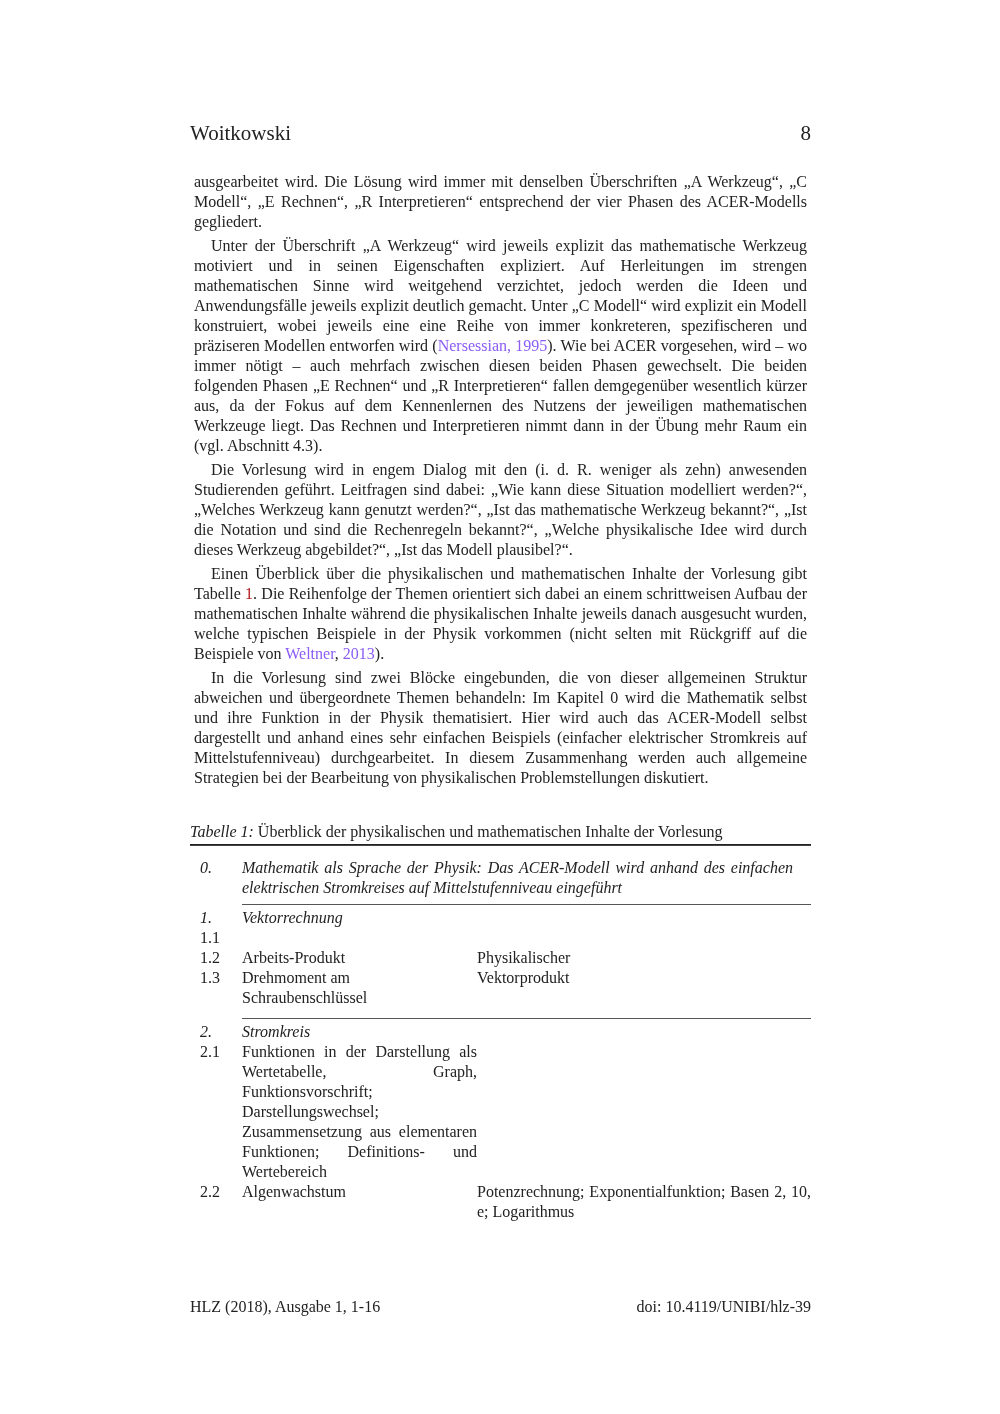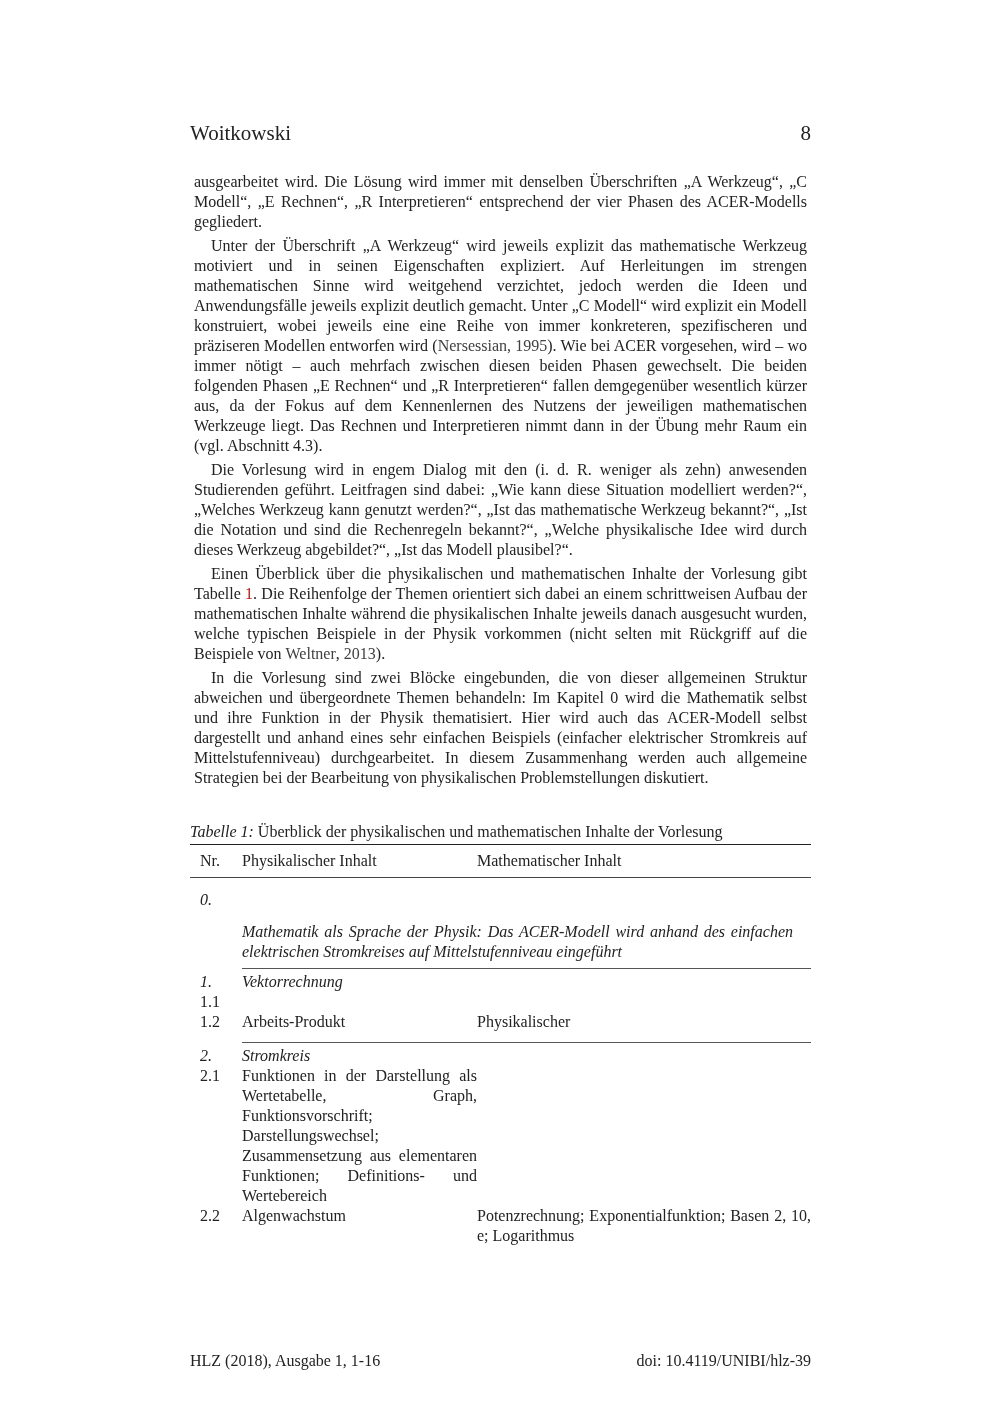--- a/index.html
+++ b/index.html
@@ -5,39 +5,39 @@
   html, body { margin: 0; padding: 0; background: #ffffff; }
   body { width: 1000px; height: 1414px; position: relative; overflow: hidden;
          font-family: "Liberation Serif", "DejaVu Serif", serif; color: #222; }
   .page { position: absolute; left: 190px; top: 0; width: 621px; }
   .running-head { position: absolute; top: 121px; left: 0; width: 621px; font-size: 21px;
                   display: flex; justify-content: space-between; }
   .body-text { position: absolute; top: 168px; left: 0; width: 621px; font-size: 16px;
                line-height: 20px; text-align: justify; }
   .body-text p { margin: 4px; text-indent: 17px; hyphens: auto; }
   .body-text p.first { text-indent: 0; }
-  .cite { color: #404040; font-family: Liberation Serif, serif; }
+  .cite { color: #8b5cf6; }
   .ref { color: #b01818; }
   .table-wrap { position: absolute; top: 822px; left: 0; width: 621px; font-size: 16px; line-height: 20px; }
   .caption { margin: 0 0 2px 0; white-space: nowrap; }
   .caption i { font-style: italic; }
   .rule-top { border-top: 1.6px solid #222; }
   .rule-mid { border-top: 1px solid #444; }
   .rule-part { border-top: 1px solid #555; margin-left: 52px; }
   .trow { display: grid; grid-template-columns: 52px 235px 1fr; }
   .trow .c1 { padding-left: 10px; }
   .trow .c3 { text-align: justify; }
   .hdr { padding: 6px 0 6px 0; }
   .sec0 { display: grid; grid-template-columns: 52px 1fr; padding: 12px 0 6px 0; font-style: italic; }
   .sec0 .c1 { padding-left: 10px; }
-  .sec0 .c2 { padding-right: 18px; text-align: justify; margin-top: 32px; }
+  .sec0 .c2 { padding-right: 18px; text-align: justify; }
   .part { padding-top: 3px; }
   .ital { font-style: italic; }
   .gap { height: 10px; }
-  .footer { position: absolute; top: 1352px; left: 0; width: 621px; font-size: 16px;
+  .footer { position: absolute; top: 1298px; left: 0; width: 621px; font-size: 16px;
             display: flex; justify-content: space-between; }
 </style>
 </head>
 <body>
 
 <div class="page">
 
   <div class="running-head">
     <span>Woitkowski</span>
     <span>8</span>
@@ -47,25 +47,20 @@
     <p class="first">ausgearbeitet wird. Die Lösung wird immer mit denselben Überschriften „A Werkzeug“, „C Modell“, „E Rechnen“, „R Interpretieren“ entsprechend der vier Phasen des ACER-Modells gegliedert.</p>
     <p><span>Unter der Überschrift „A Werkzeug“ wird jeweils explizit das mathematische Werkzeug motiviert und in seinen Eigenschaften expliziert. Auf Herleitungen im strengen mathematischen Sinne wird weitgehend verzichtet, jedoch werden die Ideen und Anwendungsfälle jeweils explizit deutlich gemacht. Unter „C Modell“ wird explizit ein Modell konstruiert, wobei jeweils eine eine Reihe von immer konkreteren, spezifischeren und präziseren Modellen entworfen wird (</span><a class="cite">Nersessian, 1995</a><span>). Wie bei ACER vorgesehen, wird – wo immer nötigt – auch mehrfach zwischen diesen beiden Phasen gewechselt. Die beiden folgenden Phasen „E Rechnen“ und „R Interpretieren“ fallen demgegenüber wesentlich kürzer aus, da der Fokus auf dem Kennenlernen des Nutzens der jeweiligen mathematischen Werkzeuge liegt. Das Rechnen und Interpretieren nimmt dann in der Übung mehr Raum ein (vgl. Abschnitt 4.3).</span></p>
     <p>Die Vorlesung wird in engem Dialog mit den (i. d. R. weniger als zehn) anwesenden Studierenden geführt. Leitfragen sind dabei: „Wie kann diese Situation modelliert werden?“, „Welches Werkzeug kann genutzt werden?“, „Ist das mathematische Werkzeug bekannt?“, „Ist die Notation und sind die Rechenregeln bekannt?“, „Welche physikalische Idee wird durch dieses Werkzeug abgebildet?“, „Ist das Modell plausibel?“.</p>
     <p><span>Einen Überblick über die physikalischen und mathematischen Inhalte der Vorlesung gibt Tabelle </span><a class="ref">1</a><span>. Die Reihenfolge der Themen orientiert sich dabei an einem schrittweisen Aufbau der mathematischen Inhalte während die physikalischen Inhalte jeweils danach ausgesucht wurden, welche typischen Beispiele in der Physik vorkommen (nicht selten mit Rückgriff auf die Beispiele von </span><a class="cite">Weltner</a><span>, </span><a class="cite">2013</a><span>).</span></p>
     <p>In die Vorlesung sind zwei Blöcke eingebunden, die von dieser allgemeinen Struktur abweichen und übergeordnete Themen behandeln: Im Kapitel 0 wird die Mathematik selbst und ihre Funktion in der Physik thematisiert. Hier wird auch das ACER-Modell selbst dargestellt und anhand eines sehr einfachen Beispiels (einfacher elektrischer Stromkreis auf Mittelstufenniveau) durchgearbeitet. In diesem Zusammenhang werden auch allgemeine Strategien bei der Bearbeitung von physikalischen Problemstellungen diskutiert.</p>
   </div>
 
   <div class="table-wrap" lang="de">
     <div class="caption"><i>Tabelle 1:</i><span> Überblick der physikalischen und mathematischen Inhalte der Vorlesung</span></div>
     <div class="rule-top"></div>
-    <div class="trow hdr">
-      <span class="c1">Nr.</span>
-      <span class="c2">Physikalischer Inhalt</span>
-      <span class="c3">Mathematischer Inhalt</span>
-    </div>
     <div class="rule-mid"></div>
 
     <div class="sec0">
       <span class="c1">0.</span>
       <span class="c2">Mathematik als Sprache der Physik: Das ACER-Modell wird anhand des einfachen elektrischen Stromkreises auf Mittelstufenniveau eingeführt</span>
     </div>
     <div class="rule-part"></div>
 
     <div class="part">
       <div class="trow ital">
@@ -73,20 +68,25 @@
         <span class="c2">Vektorrechnung</span>
         <span class="c3"></span>
       </div>
       <div class="trow">
         <span class="c1">1.1</span>
       </div>
       <div class="trow">
         <span class="c1">1.2</span>
         <span class="c2">Arbeits-Produkt</span>
         <span class="c3">Physikalischer</span>
+      </div>
+      <div class="trow">
+        <span class="c1">1.3</span>
+        <span class="c2">Drehmoment am Schraubenschlüssel</span>
+        <span class="c3">Vektorprodukt</span>
       </div>
     </div>
     <div class="gap"></div>
     <div class="rule-part"></div>
 
     <div class="part">
       <div class="trow ital">
         <span class="c1">2.</span>
         <span class="c2">Stromkreis</span>
         <span class="c3"></span>

